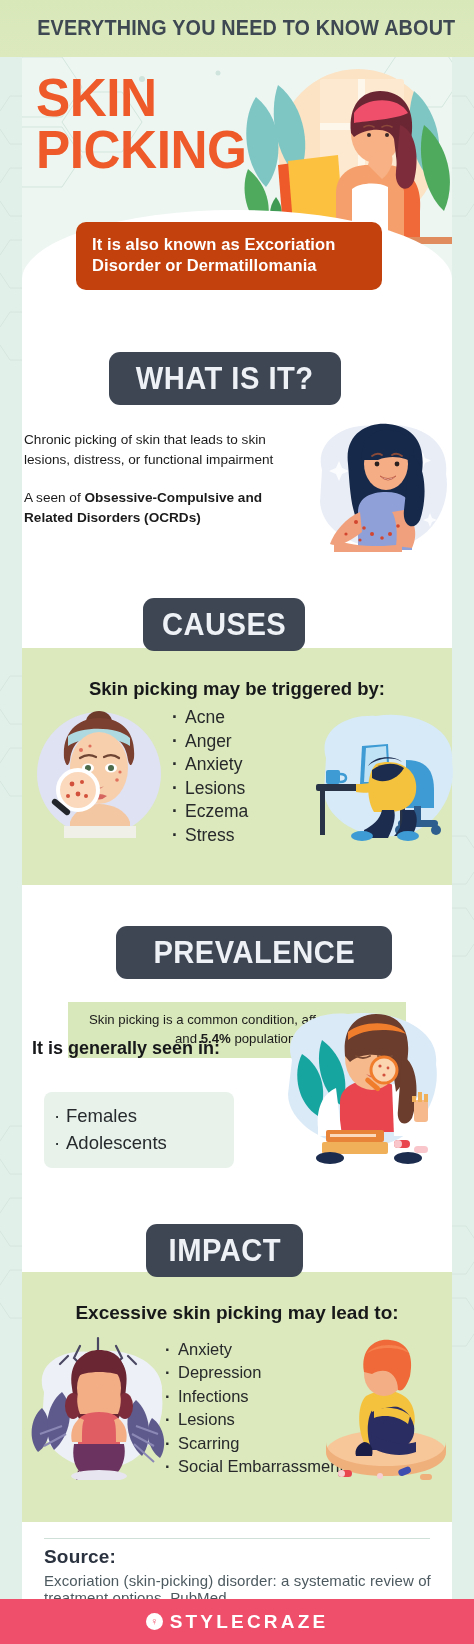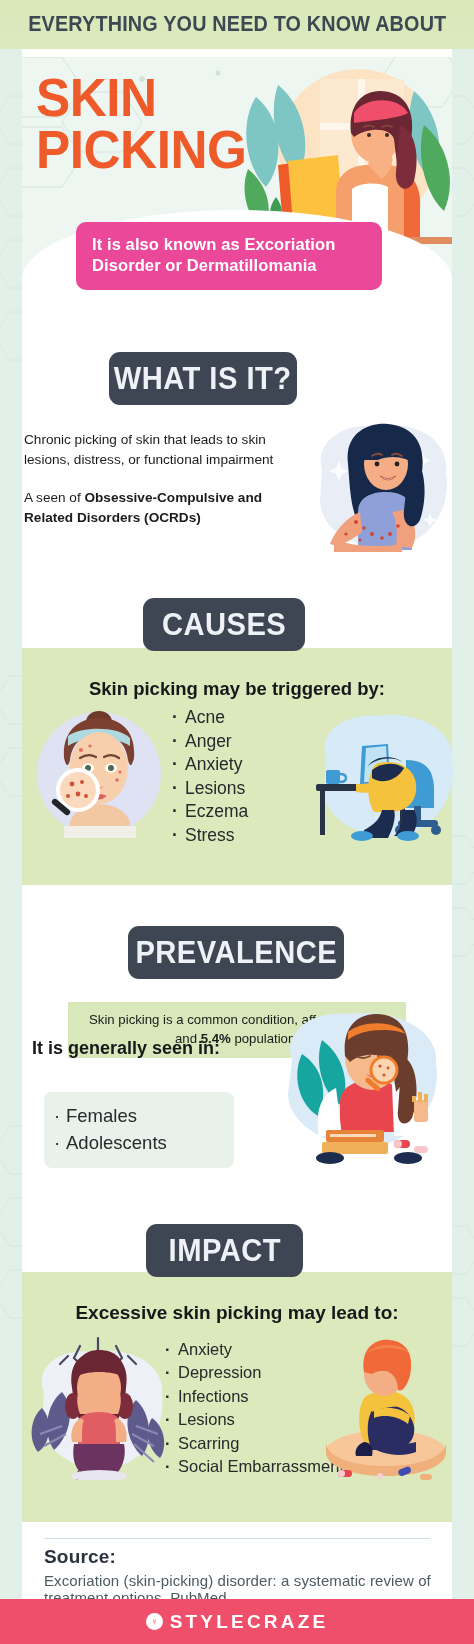--- a/index.html
+++ b/index.html
@@ -24,23 +24,23 @@
 
   
   .column {
     position:absolute;
     left:22px; right:22px; top:0; bottom:0;
     background:#ffffff;
   }
 
   
   .topbanner {
-    position:absolute; left:0; right:0; top:0; height:49px;
+    position:absolute; left:0; right:0; top:0; height:57px;
     background:linear-gradient(180deg,#d9e8b9 0%,#dbe9bd 100%);
-    display:flex; align-items:center; justify-content:center;
+    display:flex; align-items:center; justify-content:flex-end;
     z-index:6;
   }
   .topbanner .kicker {
     font-family:"Liberation Sans Narrow","Liberation Sans", sans-serif;
     font-weight:bold;
     font-size:21.5px;
     letter-spacing:.2px;
     color:#3d4852;
     transform:scaleX(.92);
     white-space:nowrap;
@@ -76,21 +76,21 @@
     z-index:5;
   }
   .sweep2 {
     position:absolute; left:22px; right:22px; top:278px; height:60px;
     background:#ffffff; z-index:5;
   }
 
   
   .subtitle-pill {
     position:absolute; left:76px; width:306px; top:222px;
-    background:#ec4899;
+    background:#c2410c;
     border-radius:10px;
     padding:12px 16px 14px 16px;
     z-index:8;
   }
   .subtitle-pill p {
     color:#ffffff;
     font-size:16.5px; line-height:21px;
     font-weight:bold;
     letter-spacing:.1px;
   }
@@ -325,21 +325,21 @@
     </div>
   </div>
 
   <div class="sweep"></div>
   <div class="sweep2"></div>
 
   <div class="subtitle-pill">
     <p>It is also known as Excoriation Disorder or Dermatillomania</p>
   </div>
 
-  <div class="pill" style="left:109px;width:188px;top:352px;">
+  <div class="pill" style="left:109px;width:232px;top:352px;">
     <span>WHAT IS IT?</span>
   </div>
 
   <div class="body-text" style="left:24px; top:430px; width:272px;">Chronic picking of skin that leads to skin lesions, distress, or functional impairment</div>
 
   <div class="body-text" style="left:24px; top:488px; width:262px;">
     <span>A seen of </span><b>Obsessive-Compulsive and Related Disorders (OCRDs)</b>
   </div>
 
   <svg style="position:absolute;right:14px;top:414px;width:160px;height:140px;z-index:7" viewBox="0 0 160 140">
@@ -467,21 +467,21 @@
     <path d="M58 58 C66 50 84 48 92 54 C86 48 66 46 58 58 Z" fill="#1b2c4f"></path>
 
     <path d="M66 74 C56 76 50 76 46 76 L46 84 C56 86 66 84 70 80 Z" fill="#f5c23e"></path>
 
     <path d="M72 102 C70 112 62 118 54 122 L54 130 L78 130 C84 118 86 108 84 102 Z" fill="#1b2c4f"></path>
     <path d="M92 102 C94 114 90 122 84 128 L102 128 C108 118 108 108 104 102 Z" fill="#1b2c4f"></path>
     <ellipse cx="52" cy="128" rx="11" ry="5" fill="#3e9bd4"></ellipse>
     <ellipse cx="98" cy="128" rx="11" ry="5" fill="#3e9bd4"></ellipse>
   </svg>
 
-  <div class="pill" style="left:128px;width:216px;top:926px;">
+  <div class="pill" style="left:116px;width:276px;top:926px;">
     <span>PREVALENCE</span>
   </div>
 
   <div class="stat-strip">
     <p><span>Skin picking is a common condition, affecting </span><b>1.4%</b><span> and </span><b>5.4%</b><span> population.</span></p>
   </div>
 
   <div class="lead" style="left:32px; top:1038px; font-size:18px;">It is generally seen in:</div>
 
   <div class="mint-card">

